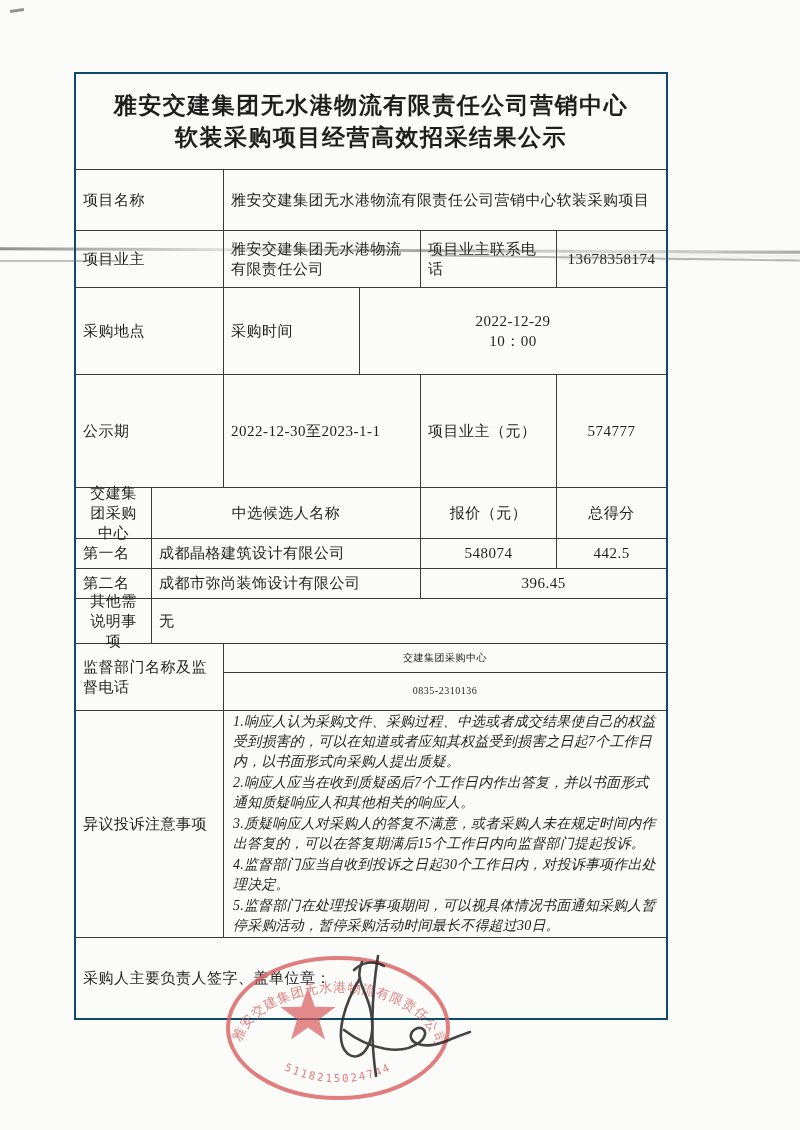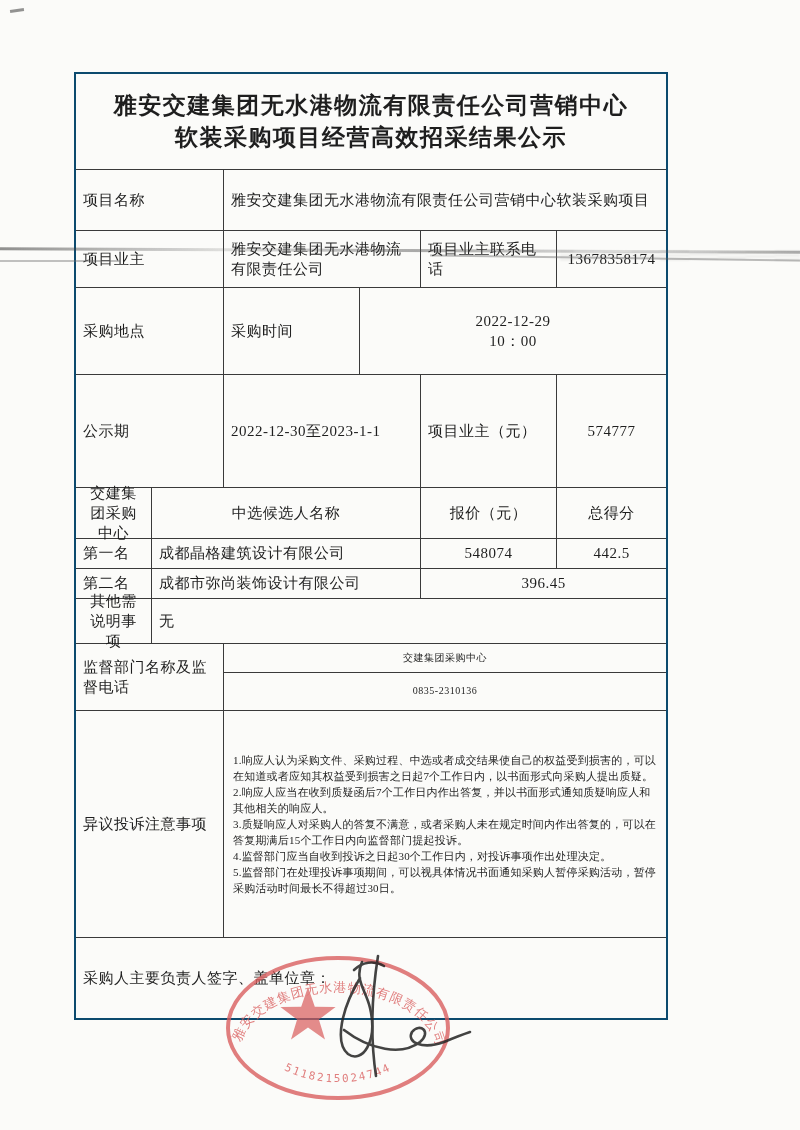--- a/index.html
+++ b/index.html
@@ -35,21 +35,21 @@
   .title-row div { width:100%; }
   .h60{height:60px}.h56{height:56px}.h86{height:86px}.h112{height:112px}
   .h50{height:50px}.h29{height:29px}.h35{height:35px}.h44{height:44px}
   .h66{height:66px}.h226{height:226px}.h80{height:80px}
   .subcol { display:flex; flex-direction:column; padding:0; align-items:stretch; }
   .subrow { flex:none; display:flex; align-items:center; justify-content:center;
             font-size:10px; letter-spacing:.5px; }
   .subrow.top { height:28px; }
   .subrow.bot { height:36px; border-top:1.5px solid #3a3a3a; box-sizing:border-box; }
   .notes { flex-direction:column; align-items:flex-start; justify-content:center;
-           font-size:11px; line-height:1.46; letter-spacing:.2px; padding:6px 9px; }
+           font-size:14px; line-height:1.46; letter-spacing:.2px; padding:6px 9px;font-style:italic; }
   .wrap2 { display:block; text-align:center; }
   .artifact { position:absolute; pointer-events:none; }
   svg { display:block; }
 </style>
 </head>
 <body>
 
 <div class="page">
 
   <div class="tbl">

